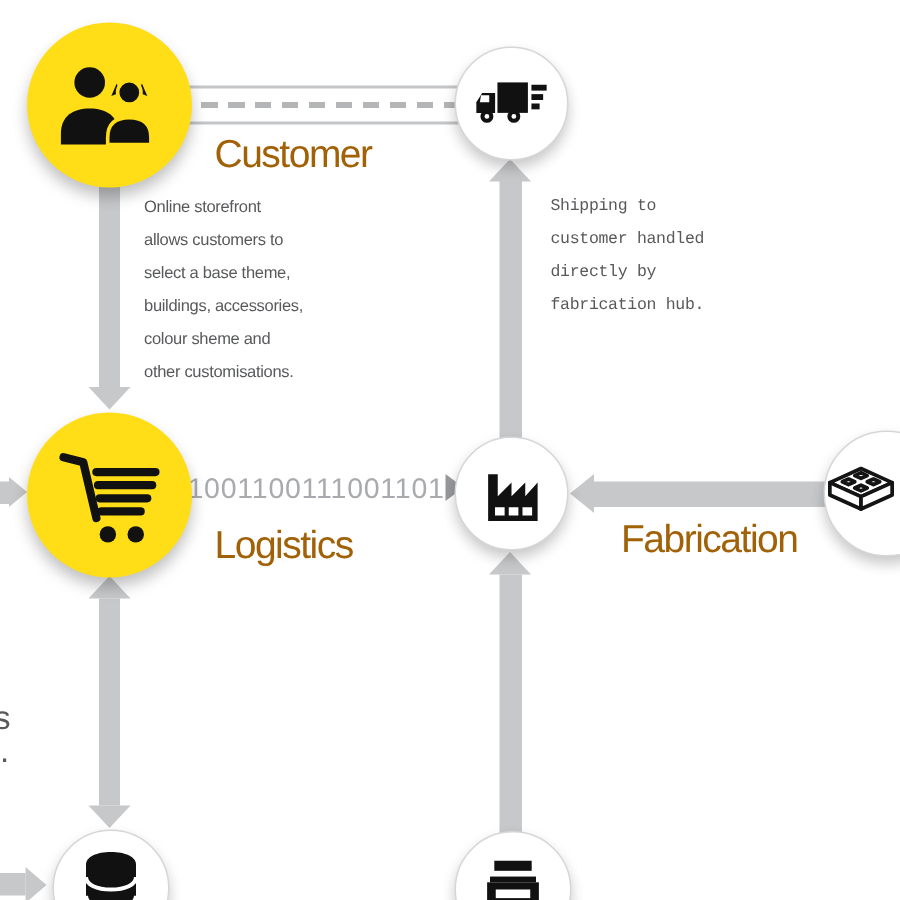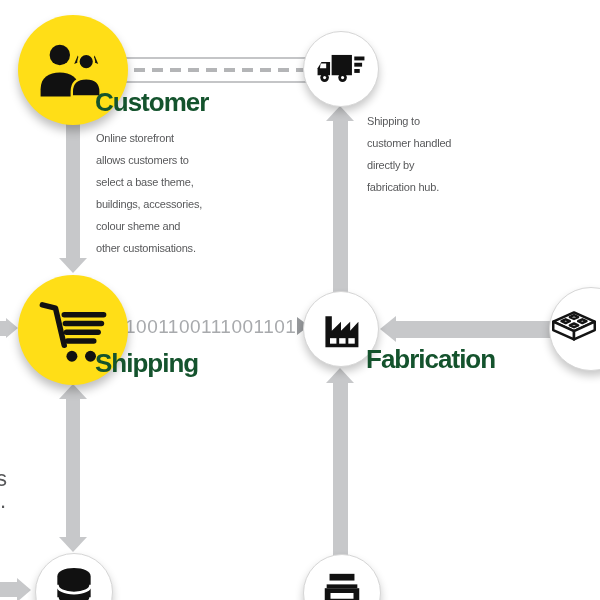--- a/index.html
+++ b/index.html
@@ -30,22 +30,22 @@
   .binary-arrow{
     display:inline-block;width:0;height:0;vertical-align:-2px;margin-left:1px;
     border-top:9px solid transparent;border-bottom:9px solid transparent;border-left:12px solid #97999C;
   }
   
   .node{position:absolute;border-radius:50%;display:flex;align-items:center;justify-content:center;z-index:2;}
   .node-yellow{background:#FFDE17;box-shadow:0 6px 10px rgba(0,0,0,.25);}
   .node-white{background:#fff;border:1px solid #D6D6D6;box-shadow:0 5px 9px rgba(0,0,0,.22);}
   
   .title{
-    position:absolute;z-index:3;color:#14532d;font-weight:bold;font-size:26px;
-    letter-spacing:-1px;white-space:nowrap;
+    position:absolute;z-index:3;color:#a16207;font-weight:normal;font-size:26px;
+    letter-spacing:-1px;white-space:nowrap;margin-left:48px;
   }
   .body-text{
     position:absolute;z-index:3;color:#58595B;font-size:11px;line-height:22px;
     letter-spacing:-0.2px;white-space:pre-line;width:210px;
   }
   .fragment{position:absolute;z-index:3;color:#58595B;font-size:22px;}
   svg{display:block;}
 </style>
 </head>
 <body>
@@ -174,25 +174,25 @@
   </div>
 
   <div class="title" style="left:95px;top:87px;">Customer</div>
   <div class="body-text" style="left:96px;top:127px;">Online storefront
 allows customers to
 select a base theme,
 buildings, accessories,
 colour sheme and
 other customisations.</div>
 
-  <div class="body-text" style="left:367px;top:110px;">Shipping to
+  <div class="body-text" style="left:367px;top:127px;font-family:Liberation Mono, monospace;">Shipping to
 customer handled
 directly by
 fabrication hub.</div>
 
-  <div class="title" style="left:95px;top:348px;">Shipping</div>
+  <div class="title" style="left:95px;top:348px;">Logistics</div>
 
   <div class="title" style="left:366px;top:344px;">Fabrication</div>
 
   <div class="fragment" style="left:-4px;top:466px;">s</div>
   <div class="fragment" style="left:0px;top:488px;">.</div>
 
 </div>
 
 </body></html>

